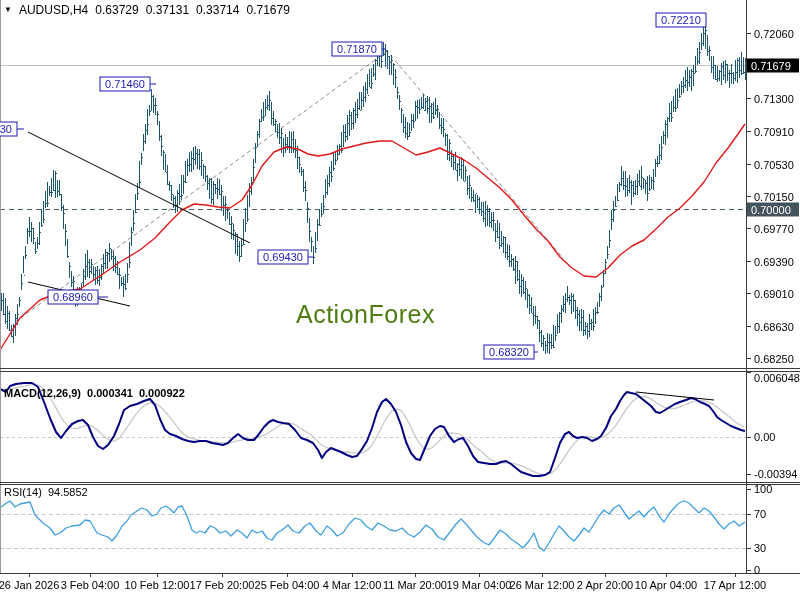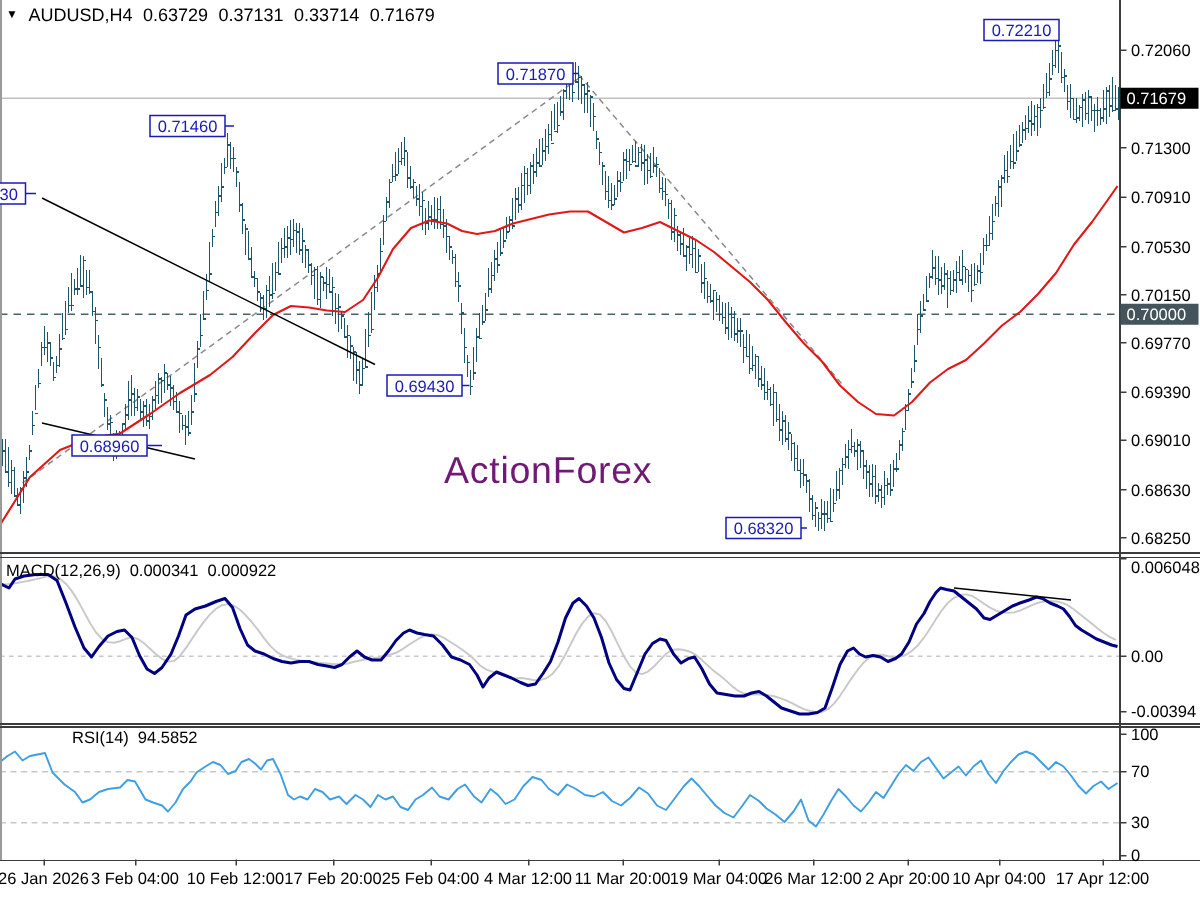--- a/index.html
+++ b/index.html
@@ -1,25 +1,25 @@
 <!DOCTYPE html>
 <html><head>
 <meta charset="utf-8">
 <style>
   html,body{margin:0;padding:0;background:#fff;}
   .chart-window{position:relative;width:800px;height:600px;background:#fff;overflow:hidden;
     font-family:"Liberation Sans",sans-serif;}
-  .watermark{position:absolute;left:296px;top:300px;z-index:0;font-size:25px;color:#701a75;
+  .watermark{position:absolute;left:296px;top:300px;z-index:0;font-size:25px;color:#4d7c0f;
     letter-spacing:0.5px;}
   #cv{position:absolute;left:0;top:0;z-index:1;}
   .hdr{position:absolute;left:4px;top:3px;z-index:2;font-size:12px;color:#000;display:flex;gap:7px;align-items:center;}
   .hdr .tri{font-size:8px;line-height:12px;}
   .ind-label{position:absolute;left:4px;z-index:2;font-size:11px;color:#000;display:flex;gap:6px;}
-  .ind-label.macd{top:375px;}
-  .ind-label.rsi{top:486px;margin-left:44px;}
+  .ind-label.macd{top:387px;font-weight:bold;}
+  .ind-label.rsi{top:486px;}
 </style>
 </head>
 <body>
 
 <div class="chart-window">
   <div class="watermark">ActionForex</div>
   <svg id="cv" width="800" height="600">
       <g>
         <line x1="0" y1="65.5" x2="746" y2="65.5" stroke="#c0c0c0" stroke-width="1"></line>
         <line x1="0" y1="209.5" x2="746" y2="209.5" stroke="#45626e" stroke-width="1" stroke-dasharray="5 4"></line>

